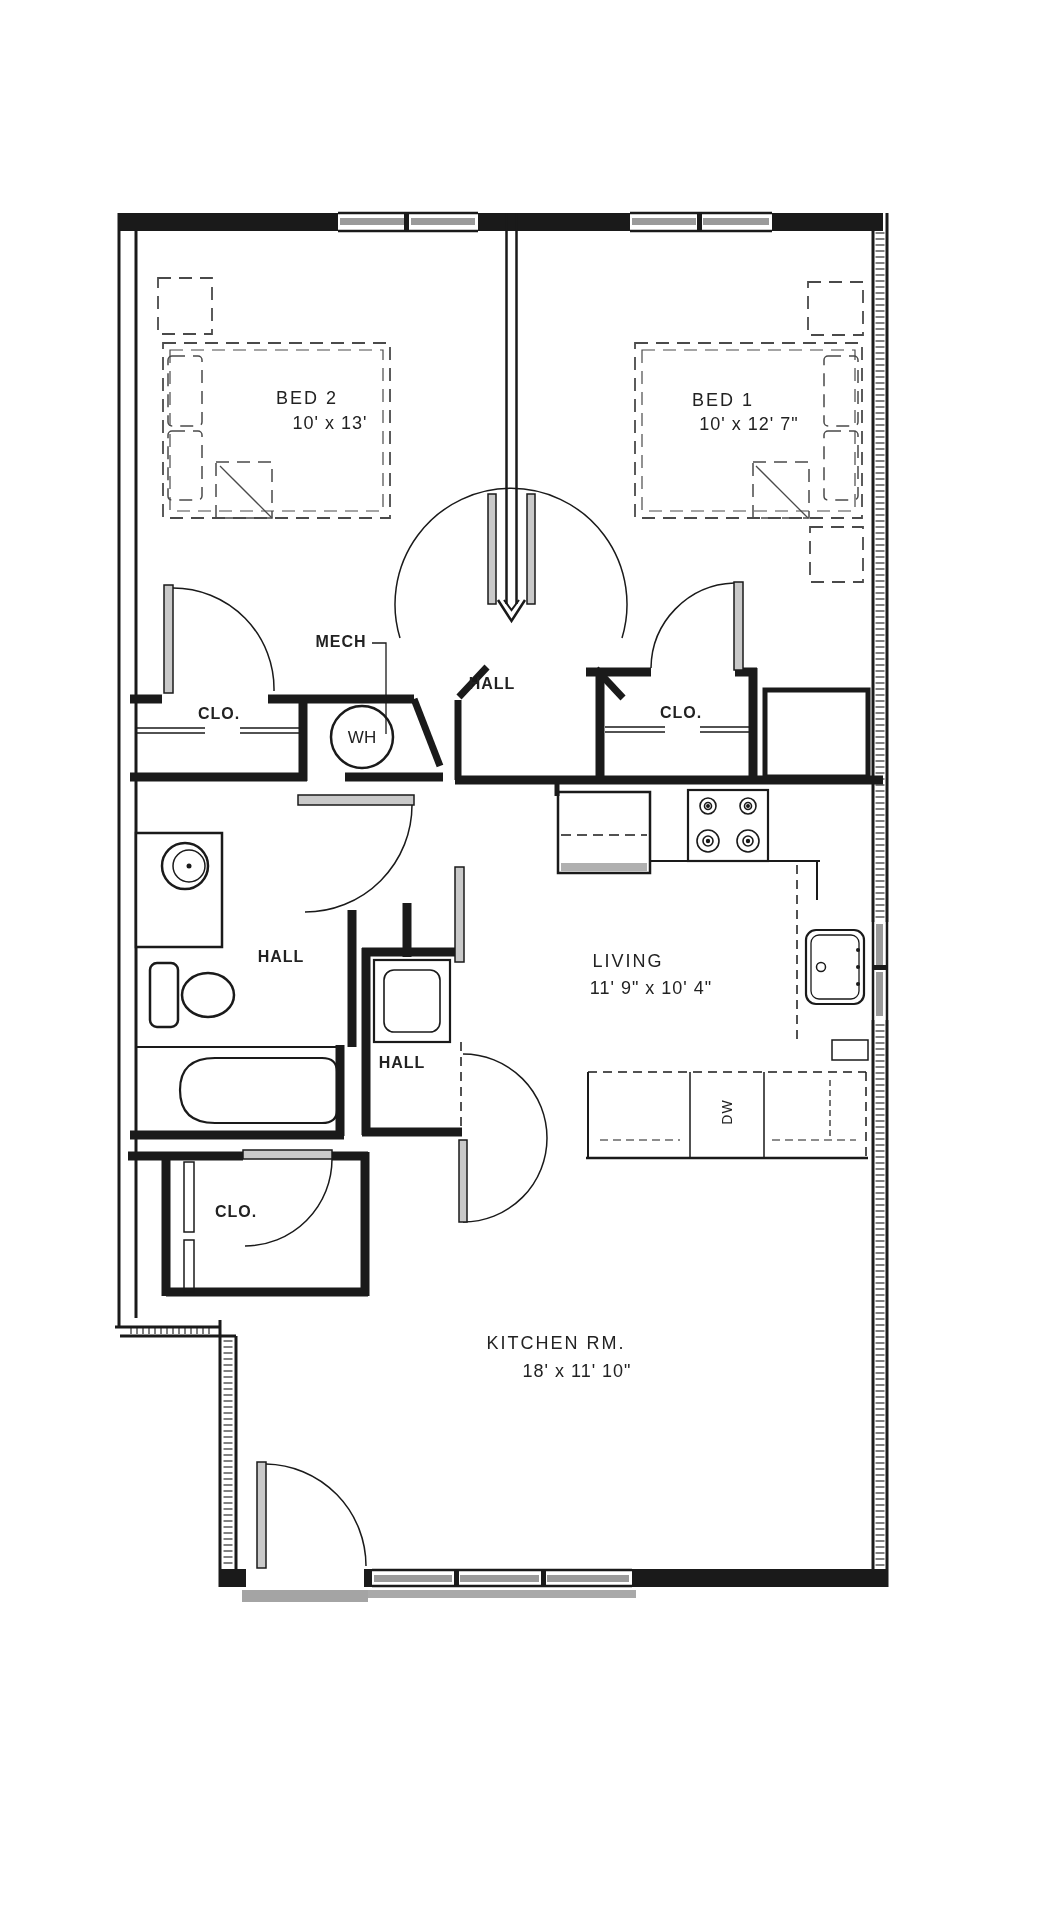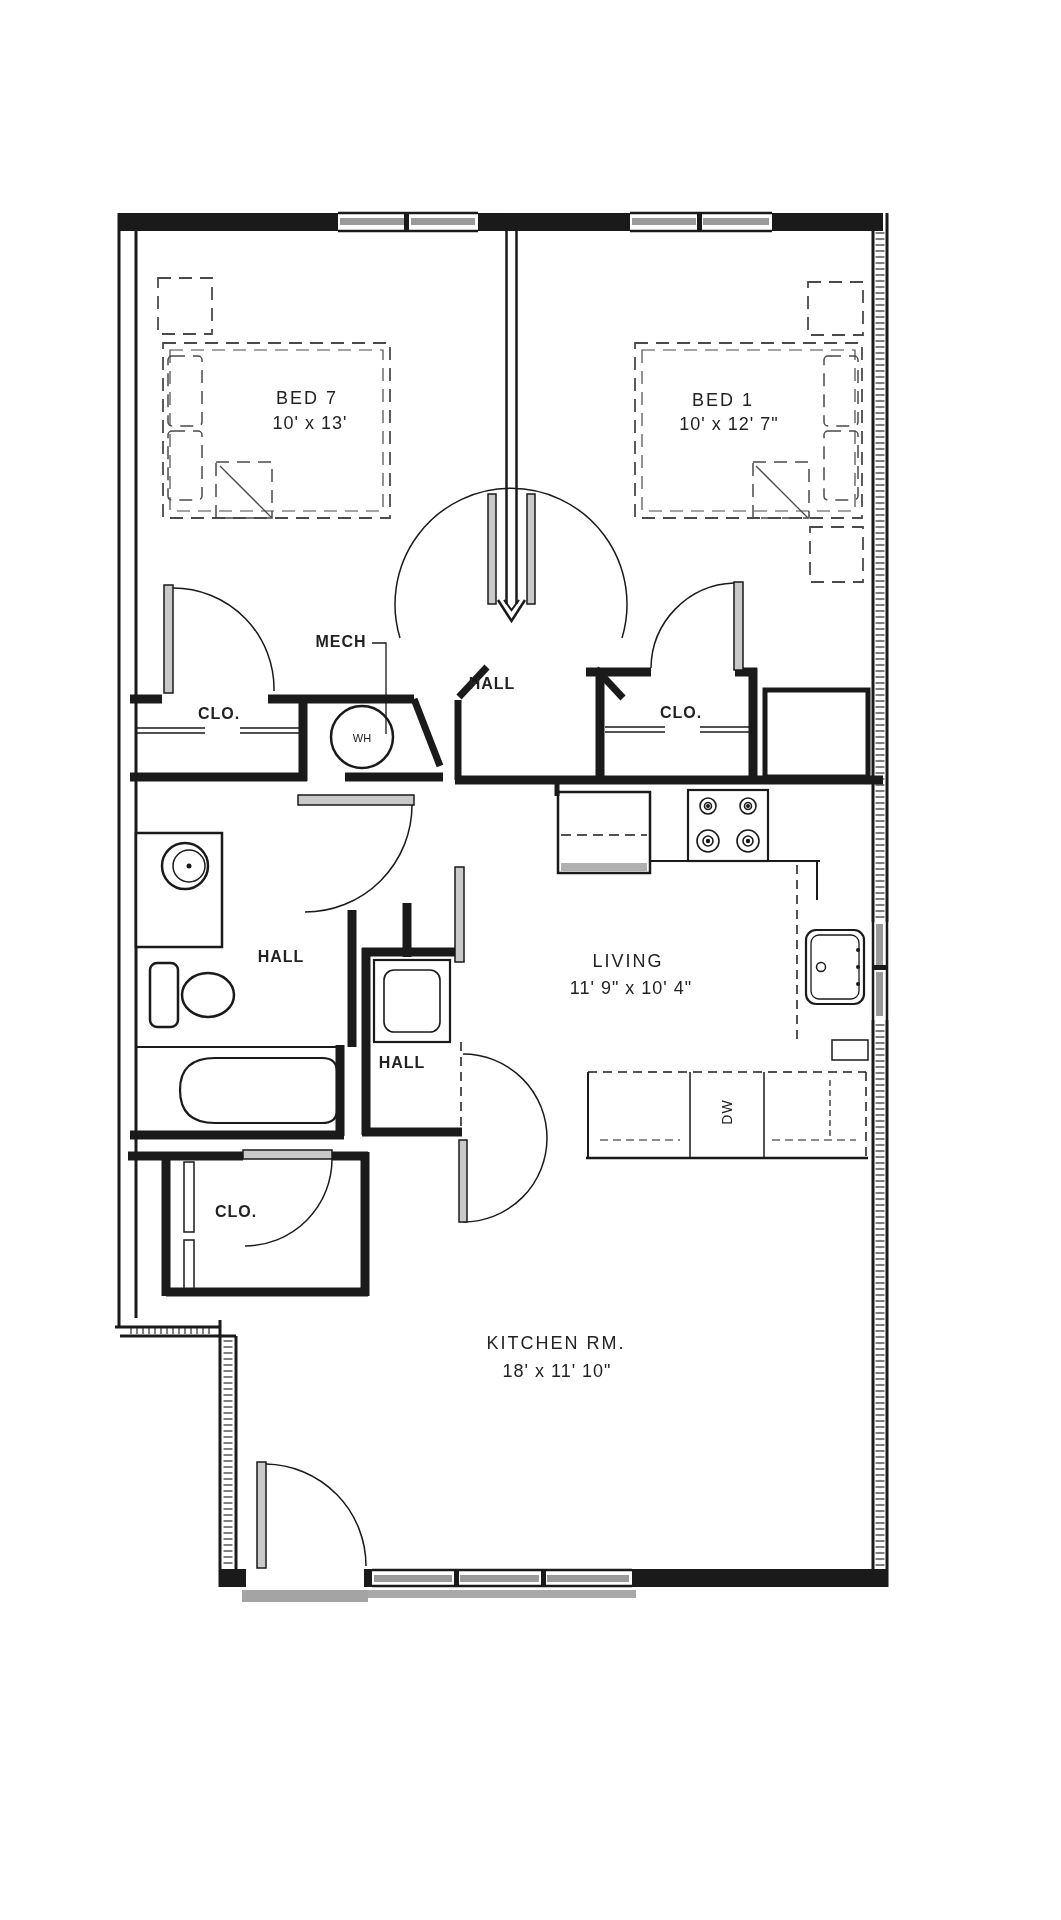--- a/index.html
+++ b/index.html
@@ -2,23 +2,23 @@
 <html><head>
 <meta charset="utf-8">
 <style>
   html,body{margin:0;padding:0;background:#ffffff;}
   #plan{position:relative;width:1061px;height:1920px;background:#ffffff;overflow:hidden;
         font-family:"Liberation Sans",sans-serif;}
   #plan svg{position:absolute;left:0;top:0;}
   .lbl{position:absolute;transform:translate(-50%,-50%);color:#222;white-space:nowrap;
        font-family:"Liberation Sans",sans-serif;}
   .room{font-size:18px;letter-spacing:2px;}
-  .dim{font-size:18px;letter-spacing:1px;}
+  .dim{font-size:18px;letter-spacing:1px;margin-left:20px;}
   .small{font-size:16px;letter-spacing:1px;font-weight:bold;}
-  .tiny{font-size:11px;letter-spacing:0;}
+  .tiny{font-size:17px;letter-spacing:0;}
   .rot{transform:translate(-50%,-50%) rotate(-90deg);font-size:14px;letter-spacing:1px;}
 </style>
 </head>
 <body>
 
 <div id="plan">
 
 <svg width="1061" height="1920" viewBox="0 0 1061 1920">
 
   <g stroke="#1a1a1a" fill="none">
@@ -225,21 +225,21 @@
     <rect x="808" y="282" width="55" height="53"></rect>
     <rect x="810" y="527" width="53" height="55"></rect>
     <rect x="824" y="356" width="34" height="70" rx="4" stroke-width="1.5"></rect>
     <rect x="824" y="431" width="34" height="69" rx="4" stroke-width="1.5"></rect>
     <rect x="753" y="462" width="56" height="56" stroke-width="1.5"></rect>
     <path d="M756,466 L808,518" stroke-width="1.3" stroke-dasharray="none"></path>
   </g>
 
 </svg>
 
-  <div class="lbl room" style="left:307px;top:398px">BED 7</div>
+  <div class="lbl room" style="left:307px;top:398px">BED 2</div>
   <div class="lbl dim" style="left:310px;top:423px">10' x 13'</div>
 
   <div class="lbl room" style="left:723px;top:400px">BED 1</div>
   <div class="lbl dim" style="left:729px;top:424px">10' x 12' 7"</div>
 
   <div class="lbl small" style="left:341px;top:642px">MECH</div>
   <div class="lbl small" style="left:492px;top:684px">HALL</div>
 
   <div class="lbl small" style="left:219px;top:714px">CLO.</div>
   <div class="lbl small" style="left:681px;top:713px">CLO.</div>

